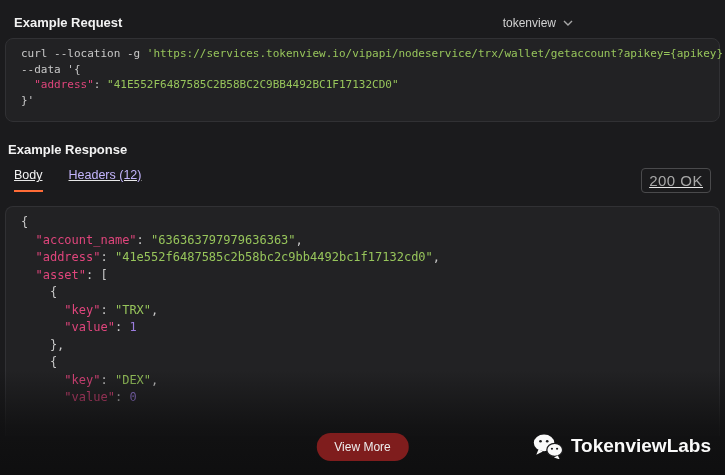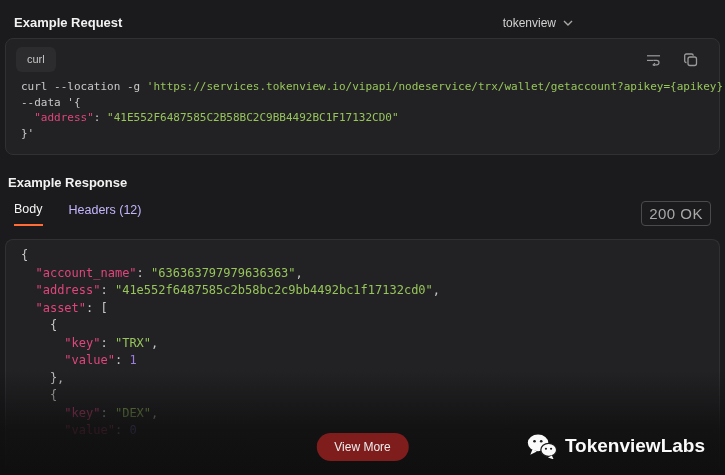--- a/index.html
+++ b/index.html
@@ -51,21 +51,21 @@
     white-space:pre; color:#c9c9c9;
   }
   .code-body.curl { font-size:11px; line-height:15.5px; }
   .code-body.json { font-size:12px; line-height:17.5px; }
   .tok-plain  { color:#c9c9c9; }
   .tok-key    { color:#e0457c; }
   .tok-string { color:#97c55b; }
   .tok-num    { color:#9d7de0; }
   
   .response-title-row { padding:20px 14px 11px 8px; }
-  .tabs-row { display:flex; align-items:center; padding:0 14px; margin-bottom:13px; }
+  .tabs-row { display:flex; align-items:flex-start; padding:0 14px; margin-bottom:13px;text-decoration:underline; }
   .tab { font-size:12.5px; cursor:pointer; padding-bottom:8px; }
   .tab.active { color:#f5f5f5; border-bottom:2px solid #ff6c37; }
   .tab.inactive { color:#c4b5fd; margin-left:26px; }
   .status-badge {
     margin-left:auto; font-size:15px; color:#a8a8a8;
     border:1px solid #4a4a4c; border-radius:4px;
     padding:3px 7px; letter-spacing:0.5px;
   }
   
   .fade-overlay {
@@ -73,21 +73,21 @@
     background:linear-gradient(to bottom, rgba(20,20,21,0) 0%, rgba(16,16,17,0.85) 55%, rgba(14,14,15,0.97) 100%);
     pointer-events:none;
   }
   .view-more-btn {
     position:absolute; left:50%; transform:translateX(-50%); bottom:14px;
     background:#7f1d1d; color:#ededed; font-size:12px;
     padding:7px 18px; border-radius:14px; border:none; cursor:pointer;
     font-family:"Liberation Sans", sans-serif;
   }
   .watermark {
-    position:absolute; right:20px; bottom:16px;
+    position:absolute; right:14px; bottom:16px;
     display:flex; align-items:center; gap:8px;
     color:#fafafa; font-size:19px; font-weight:bold;
     pointer-events:none;
   }
   .watermark svg { display:block; }
 </style>
 </head>
 <body>
 
 <div class="page-header">
@@ -96,39 +96,20 @@
     <span>tokenview</span>
     <span class="chevron">
       <svg width="10" height="6" viewBox="0 0 10 6">
           <polyline points="1,1 5,5 9,1" fill="none" stroke="#a8a8a8" stroke-width="1.4"></polyline>
         </svg>
     </span>
   </div>
 </div>
 
 <div class="code-block">
-  <div class="code-header">
-    <div class="lang-tab">curl</div>
-    <div class="header-icons">
-      <div class="icon-btn">
-        <svg width="15" height="13" viewBox="0 0 16 14">
-          <line x1="1" y1="3" x2="15" y2="3" stroke="#9a9a9a" stroke-width="1.3"></line>
-          <line x1="1" y1="8" x2="8" y2="8" stroke="#9a9a9a" stroke-width="1.3"></line>
-          <path d="M8 8 h3.5 a2.4 2.4 0 0 1 0 4.8 H8" fill="none" stroke="#9a9a9a" stroke-width="1.3"></path>
-          <polyline points="9.6,10.8 7.6,12.8 9.6,13.9" fill="none" stroke="#9a9a9a" stroke-width="1.2"></polyline>
-        </svg>
-      </div>
-      <div class="icon-btn">
-        <svg width="14" height="14" viewBox="0 0 14 14">
-          <rect x="4" y="4" width="8.5" height="8.5" rx="2" fill="none" stroke="#9a9a9a" stroke-width="1.3"></rect>
-          <path d="M2.5 9.5 h-0.3 a1.5 1.5 0 0 1 -1.5 -1.5 v-5.5 a1.5 1.5 0 0 1 1.5 -1.5 h5.5 a1.5 1.5 0 0 1 1.5 1.5 v0.3" fill="none" stroke="#9a9a9a" stroke-width="1.3"></path>
-        </svg>
-      </div>
-    </div>
-  </div>
   <div class="code-body curl"><div><span class="tok-plain">curl --location -g </span><span class="tok-string">'https://services.tokenview.io/vipapi/nodeservice/trx/wallet/getaccount?apikey={apikey}'</span></div><div><span class="tok-plain">--data '{</span></div><div><span class="tok-plain">  </span><span class="tok-key">"address"</span><span class="tok-plain">: </span><span class="tok-string">"41E552F6487585C2B58BC2C9BB4492BC1F17132CD0"</span></div><div><span class="tok-plain">}'</span></div></div>
 </div>
 
 <div class="response-title-row">
   <div class="section-title">Example Response</div>
 </div>
 
 <div class="tabs-row">
   <div class="tab active">Body</div>
   <div class="tab inactive">Headers (12)</div>

